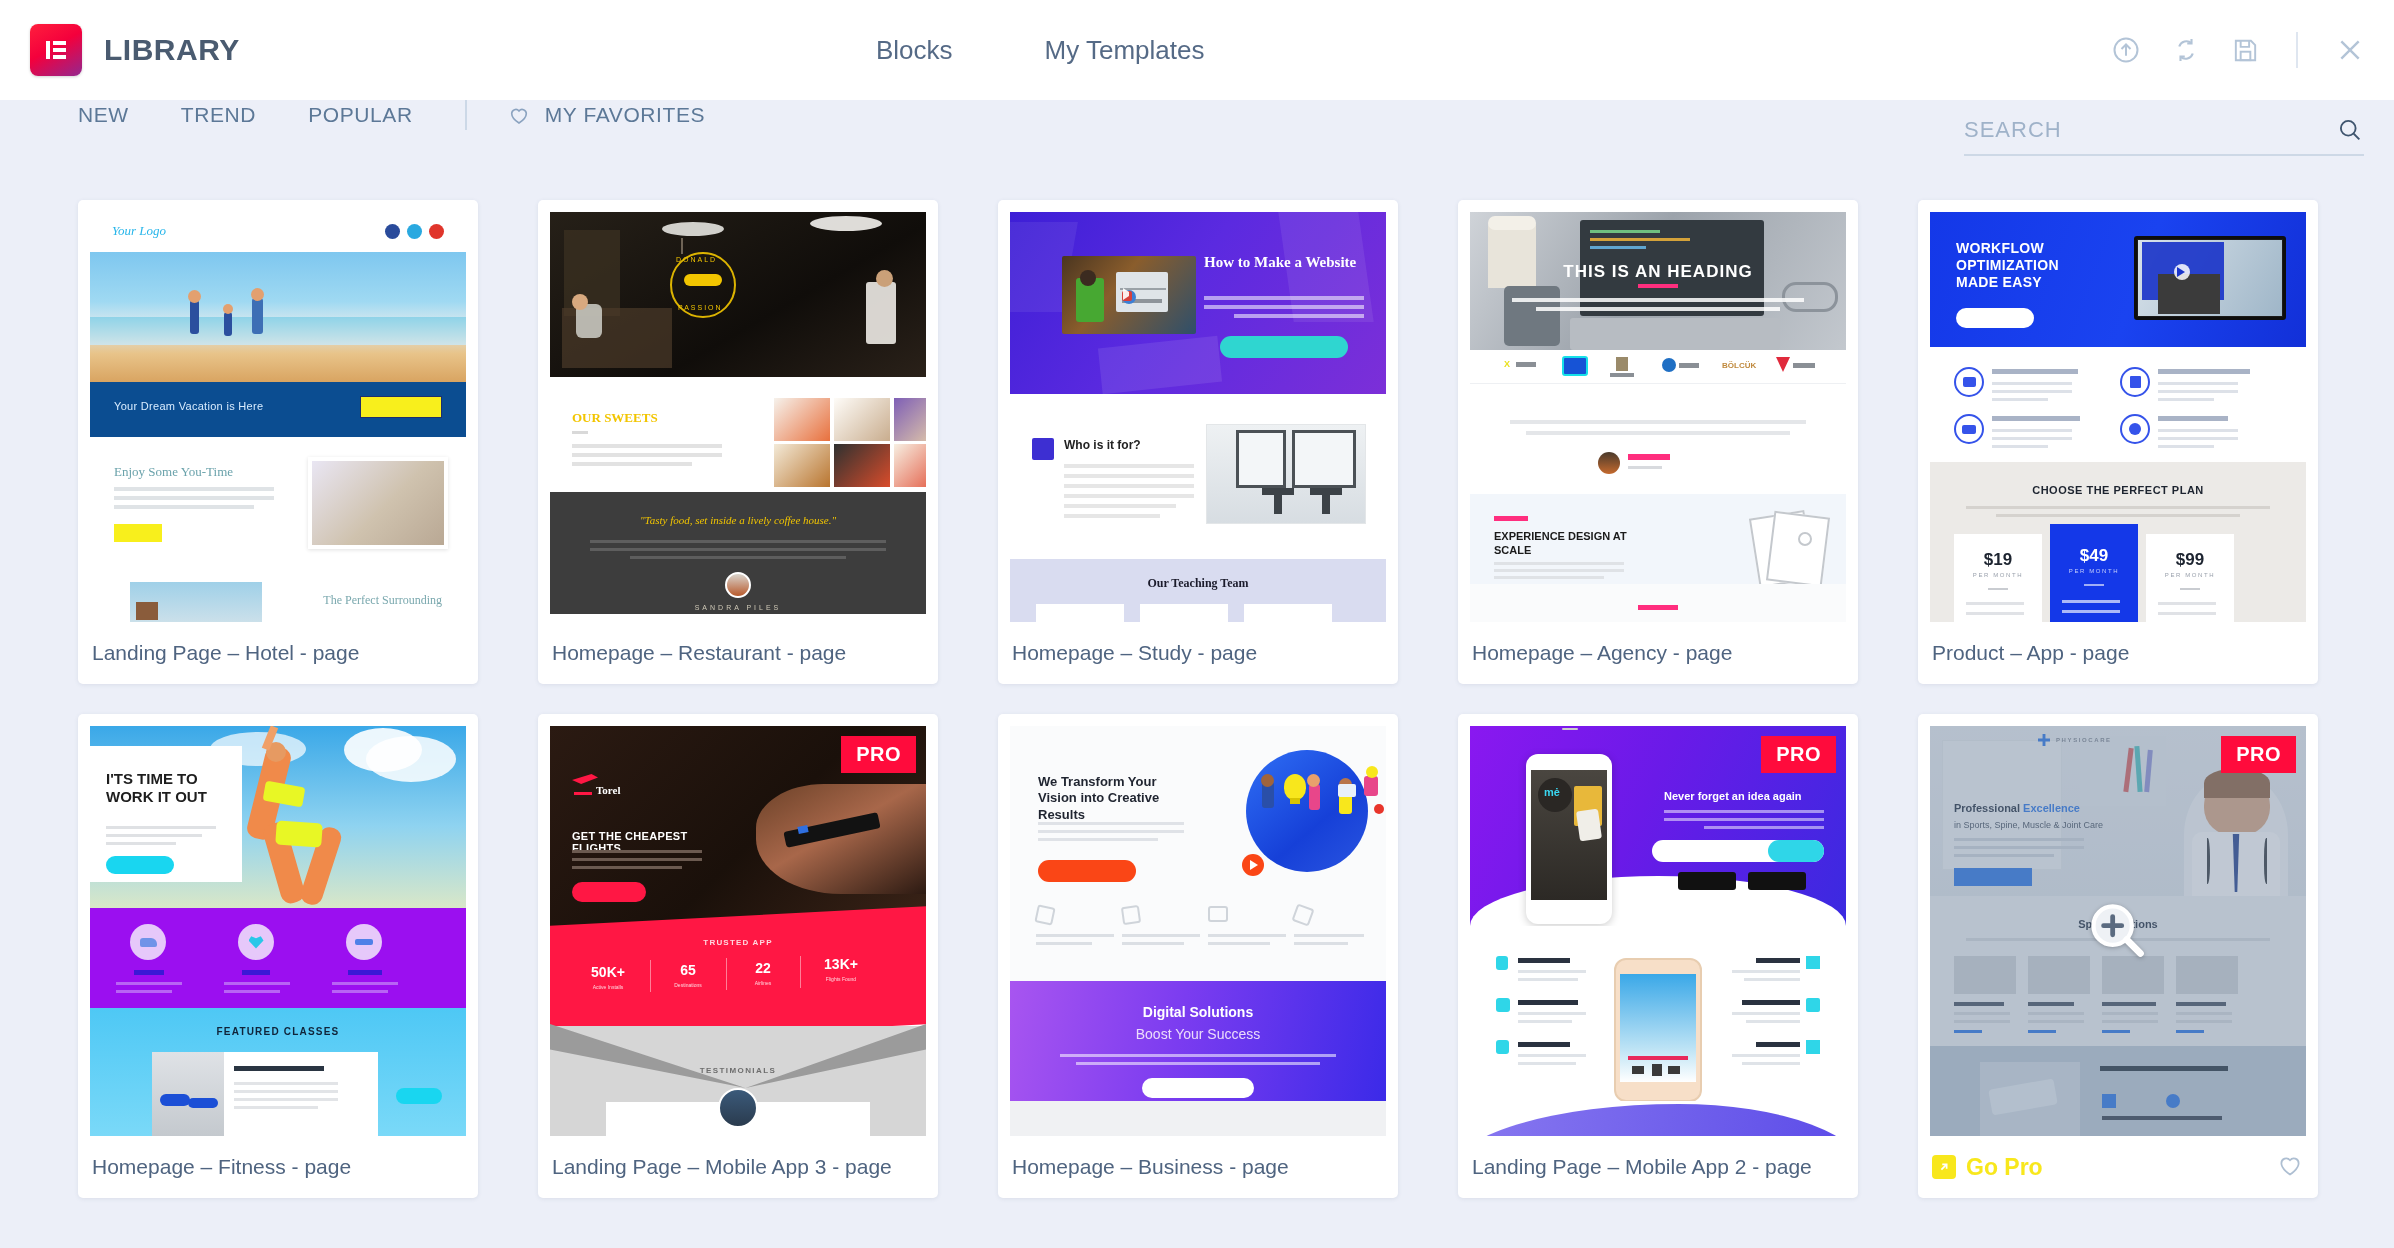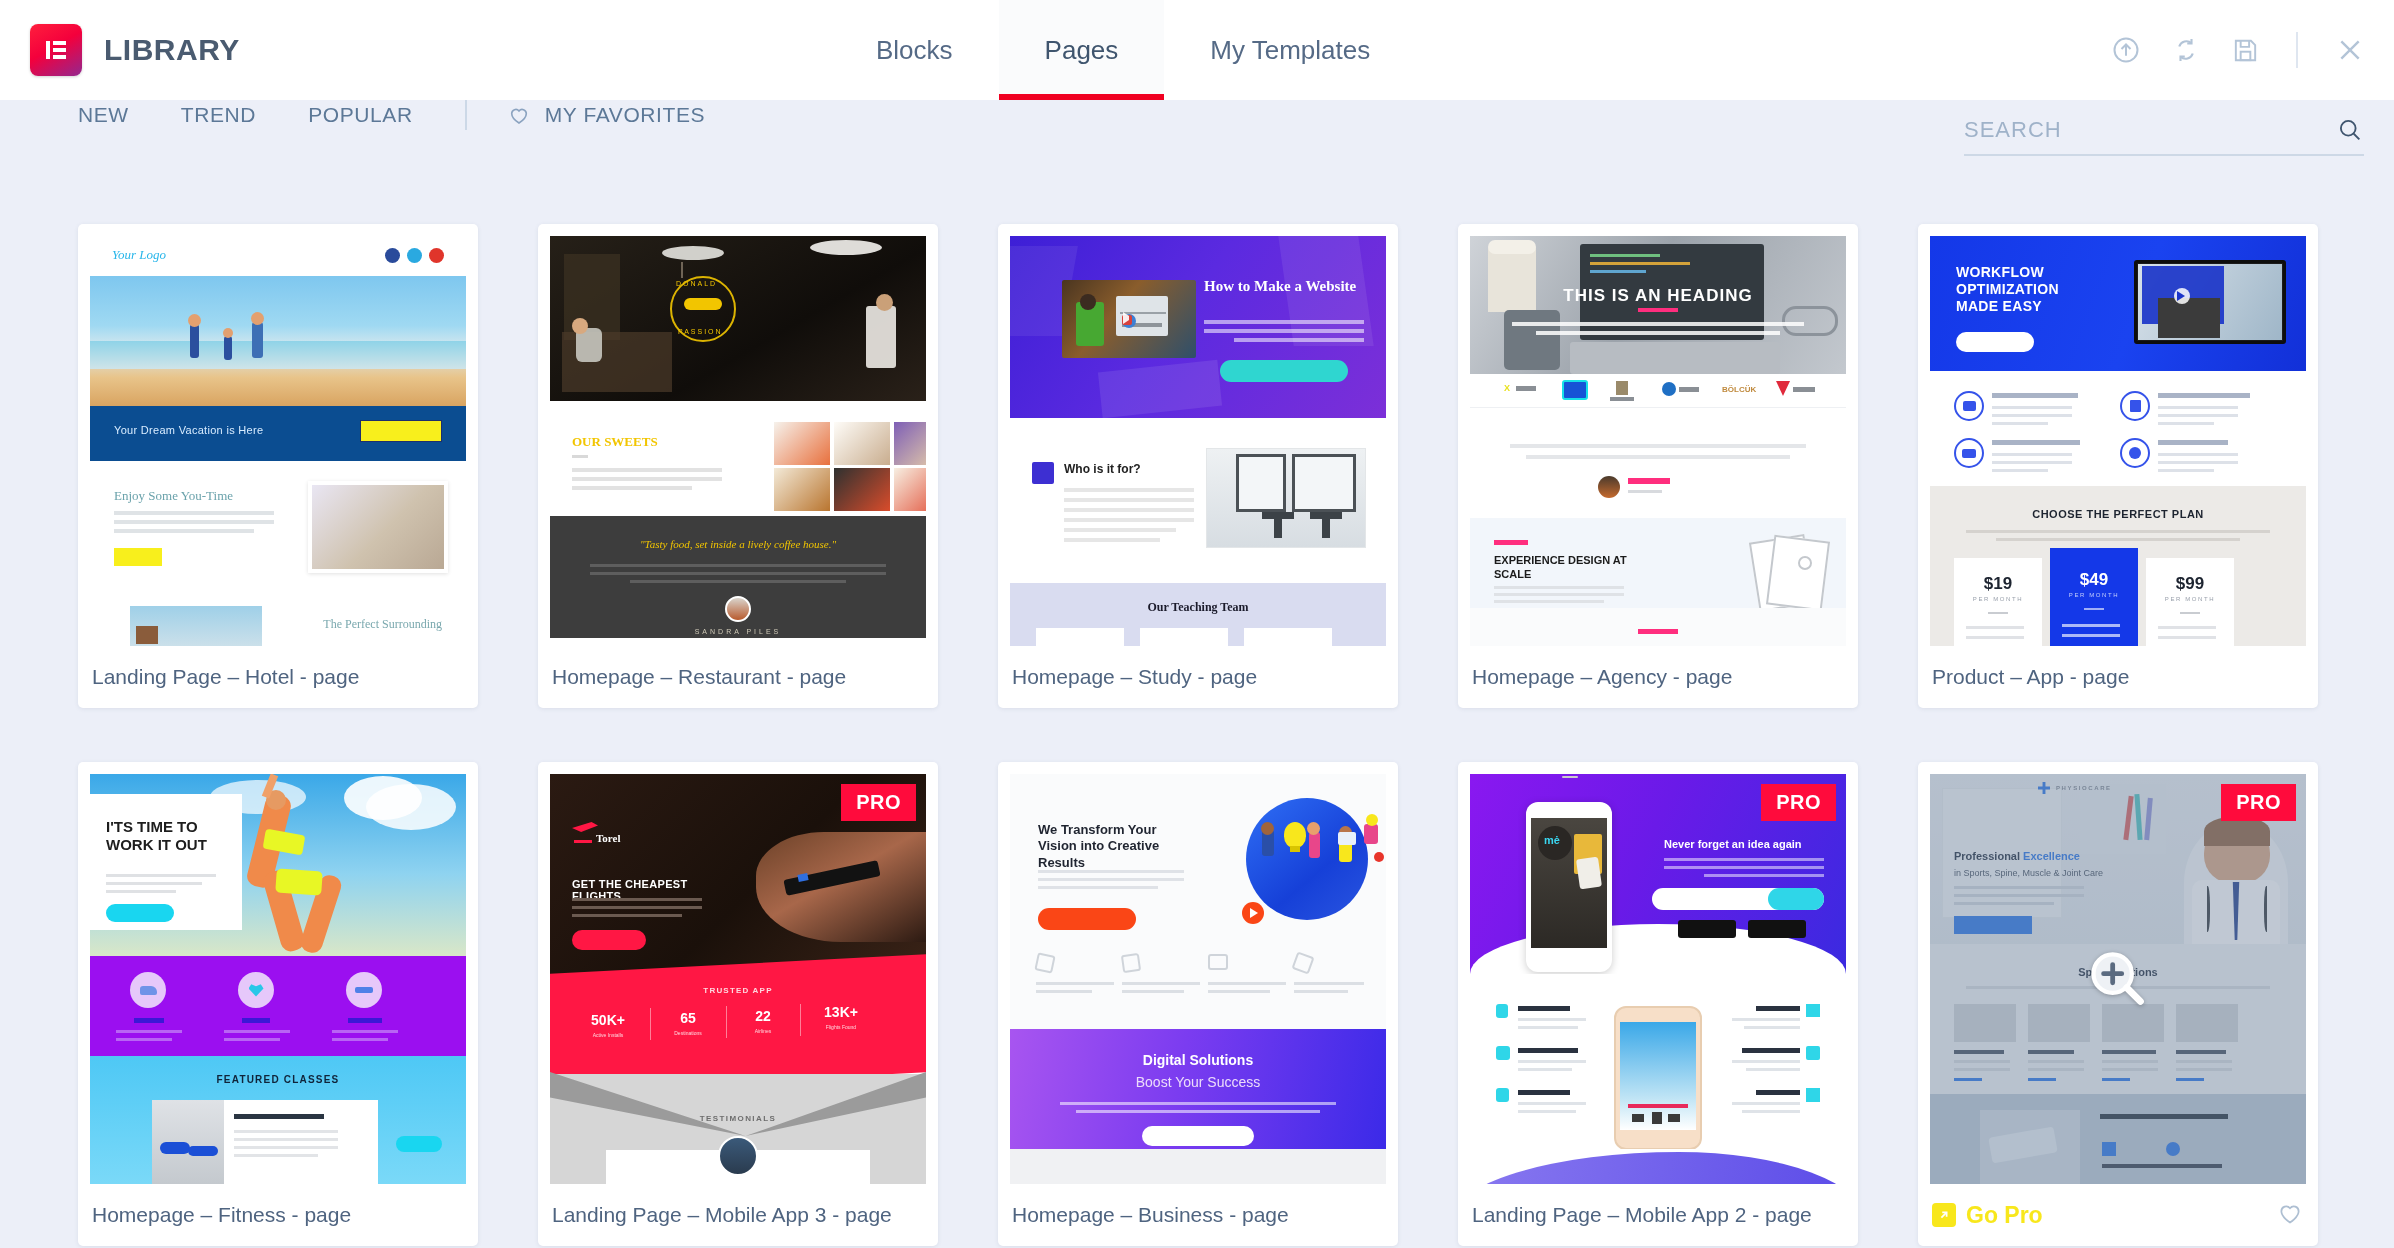--- a/index.html
+++ b/index.html
@@ -74,21 +74,21 @@
   .search-input::placeholder { color: #9fb2c9; }
 
   
   .grid {
     display: grid; grid-template-columns: repeat(5, 400px);
     gap: 30px 60px; padding: 18px 78px 0 78px;
   }
   .card {
     background: #fff; border-radius: 5px;
     box-shadow: 0 1px 4px rgba(60,80,110,.10);
-    overflow: hidden; position: relative; cursor: pointer; margin-top: 24px;
+    overflow: hidden; position: relative; cursor: pointer;
   }
   .thumb {
     height: 410px; margin: 12px 12px 0 12px;
     overflow: hidden; position: relative; background: #fff;
   }
   .card-footer {
     height: 62px; display: flex; align-items: center;
     padding: 0 14px; justify-content: space-between;
   }
   .card-title { font-size: 21px; color: #4f6480; white-space: nowrap; }
@@ -127,21 +127,20 @@
         <rect x="10" y="4" width="13" height="4" fill="#fff"></rect>
         <rect x="10" y="11" width="13" height="4" fill="#fff"></rect>
         <rect x="10" y="18" width="13" height="4" fill="#fff"></rect>
       </svg>
     </div>
     <div class="brand-title">LIBRARY</div>
   </div>
 
   <div class="tabs">
     <div class="tab">Blocks</div>
-    <div class="tab active">Pages</div>
     <div class="tab">My Templates</div>
   </div>
 
   <div class="header-actions">
     <span class="hicon">
       <svg width="30" height="30" viewBox="0 0 24 24" fill="none" stroke="currentColor" stroke-width="1.6">
         <circle cx="12" cy="12" r="9.2"></circle>
           <path d="M12 16.6V7.8"></path>
           <path d="M8.4 11.2 12 7.6l3.6 3.6"></path>
       </svg>

